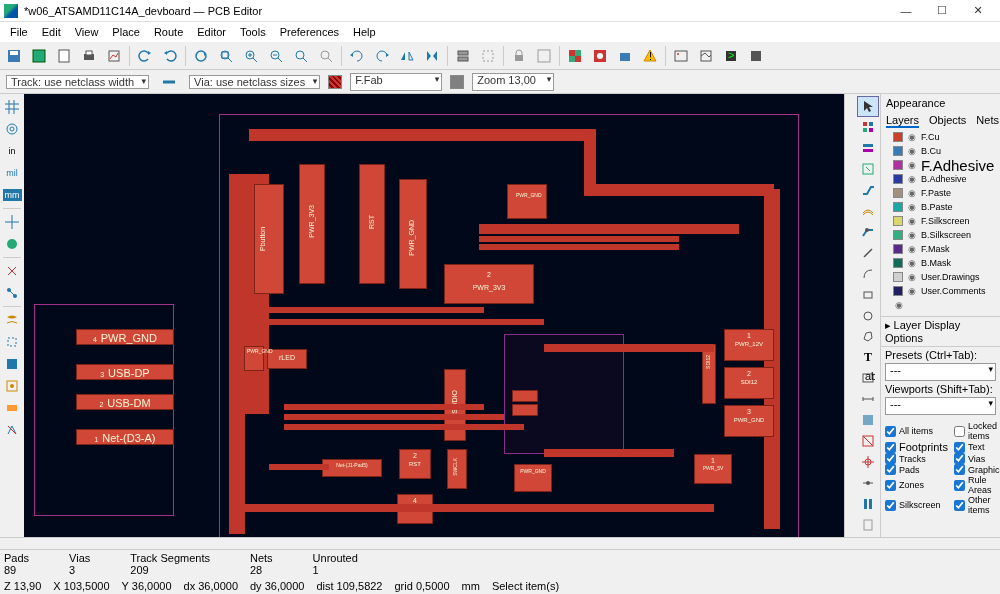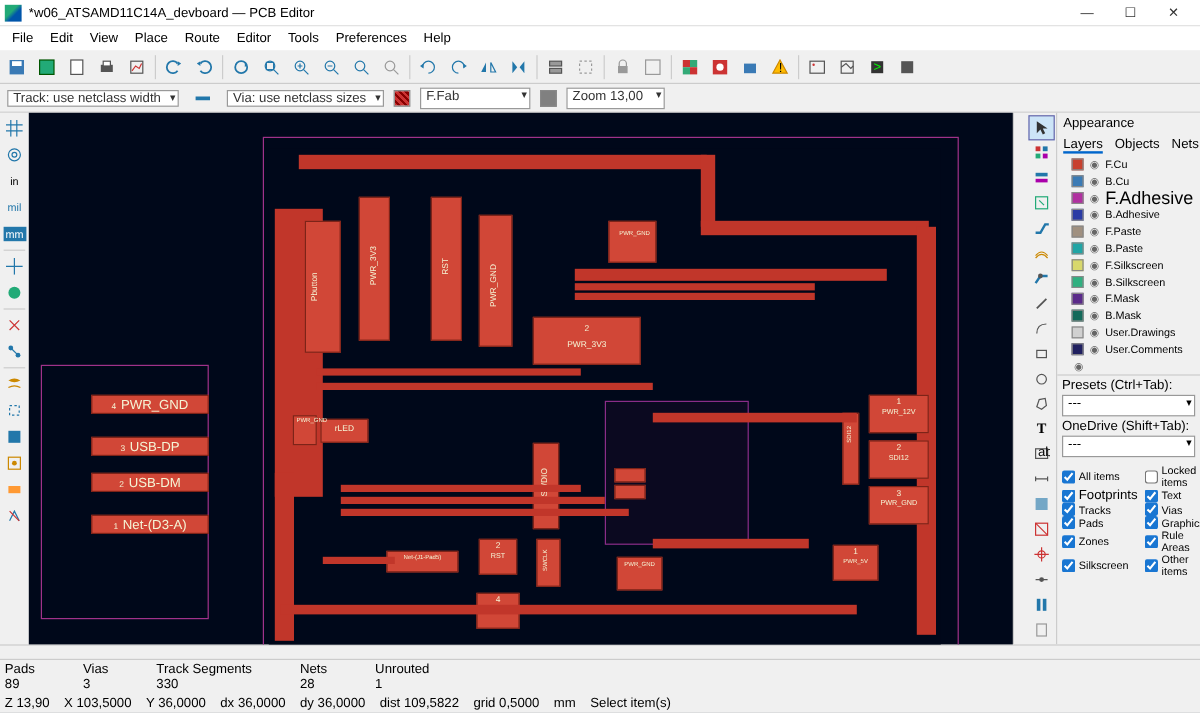--- a/index.html
+++ b/index.html
@@ -692,24 +692,27 @@
           <span style="width:6px"></span>
           <span class="sw" style="background:#202060"></span>
           <span class="vis">◉</span>
           <span style="font-size:9px">User.Comments</span>
         </div>
         <div class="layer-row">
           <span style="width:6px"></span>
           <span class="vis">◉</span>
         </div>
       </div>
+    <div class="rp-section" style="border-top:1px solid #ccc;margin-top:4px">
+      <span>▸ <span>Layer Display Options</span></span>
+    </div>
     <div class="rp-section" style="border-top:1px solid #ccc">
       <div>Presets (Ctrl+Tab):</div>
       <div class="tool-select" style="display:block;margin:2px 0">---</div>
-      <div>OneDrive (Shift+Tab):</div>
+      <div>Viewports (Shift+Tab):</div>
       <div class="tool-select" style="display:block;margin:2px 0">---</div>
     </div>
     <div class="filter-grid" id="filter-grid">
         <label class="filter-item">
           <input type="checkbox" checked="" style="">
           <span style="font-size:9px">All items</span>
         </label>
         <label class="filter-item">
           <input type="checkbox" style="">
           <span style="font-size:9px">Locked items</span>
@@ -765,21 +768,21 @@
       <div class="status-col">
         <span>Pads</span>
         <span>89</span>
       </div>
       <div class="status-col">
         <span>Vias</span>
         <span>3</span>
       </div>
       <div class="status-col">
         <span>Track Segments</span>
-        <span>330</span>
+        <span>209</span>
       </div>
       <div class="status-col">
         <span>Nets</span>
         <span>28</span>
       </div>
       <div class="status-col">
         <span>Unrouted</span>
         <span>1</span>
       </div>
     </div>

